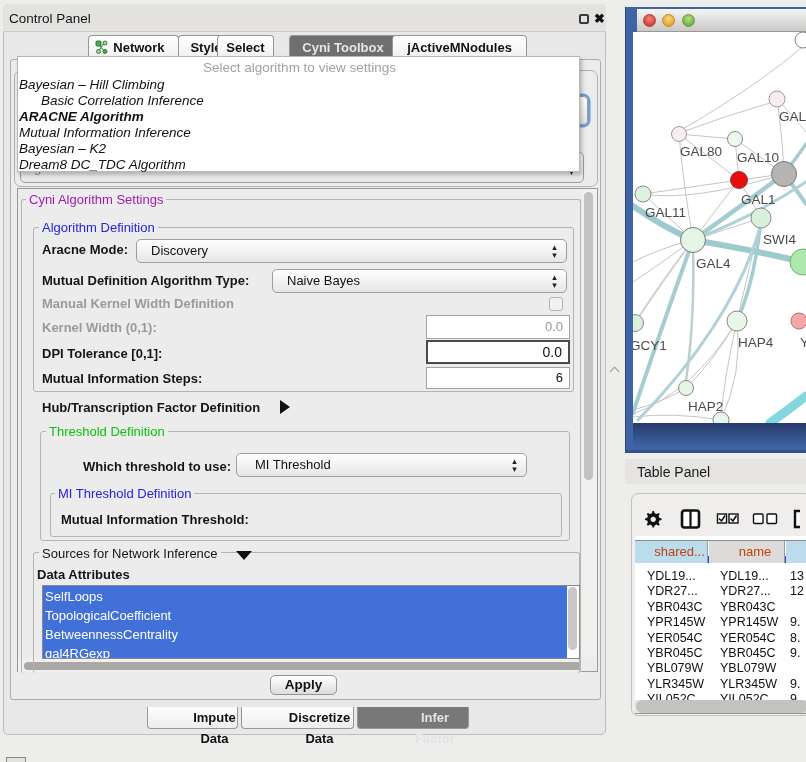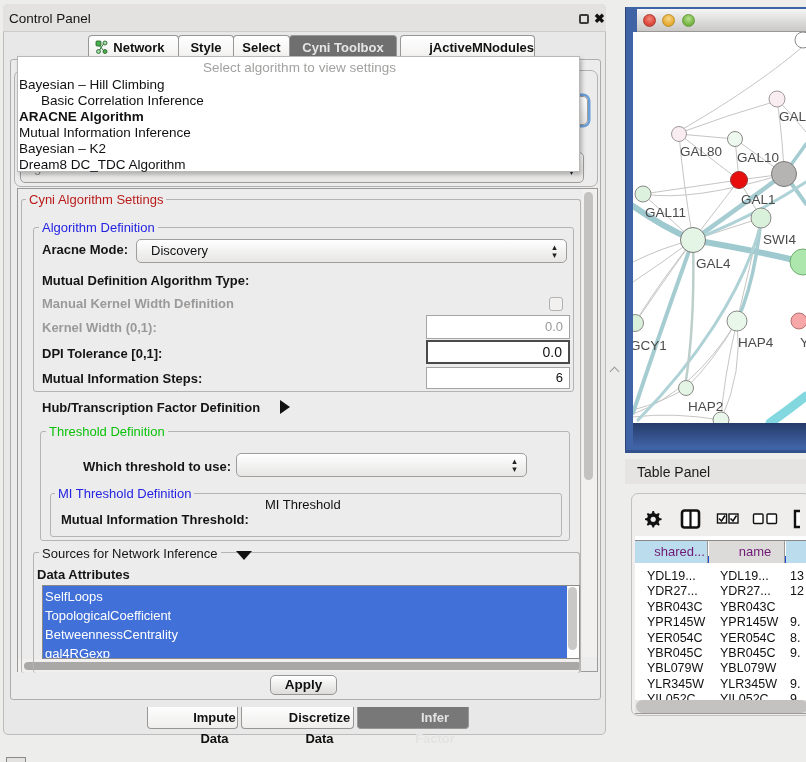--- a/index.html
+++ b/index.html
@@ -36,21 +36,21 @@
 .gtitle { position:absolute; background:#edecec; padding:0 3px; font-size:13px; }
 label.b { position:absolute; font-size:13px; font-weight:bold; color:#151515; }
 .gray { color:#9b9a99 !important; }
 .inp { position:absolute; background:#fff; border:1px solid #a5a4a3; font-size:13px; color:#111; text-align:right; padding:0 6px 0 0; }
 
 #applybtn { left:270px; top:675px; width:67px; height:20px; background:linear-gradient(#ffffff,#dddcdb); border:1px solid #969594; border-radius:5px; font-size:13.5px; font-weight:bold; color:#111; text-align:center; line-height:17px; }
 .btab { position:absolute; top:707px; height:22px; background:linear-gradient(#fdfdfd,#efeeed); border:1px solid #989796; border-top:none; border-radius:0 0 4px 4px; font-size:13px; font-weight:bold; color:#111; text-align:center; line-height:21px;padding-left:44px; }
 .btabsel { background:#787878; color:#e3e3e3; }
 
 #popup { left:17px; top:56px; width:563px; height:116px; background:#ffffff; border:1px solid #b9b8b7; box-shadow:2px 3px 4px rgba(0,0,0,0.25); z-index:50; }
-.pitem { position:absolute; left:1px; font-size:13.5px; color:#101010; white-space:nowrap; }
+.pitem { position:absolute; left:1px; font-size:13.5px; color:#101010; white-space:nowrap;font-style:italic; }
 
 #netblue { left:625px; top:7px; width:181px; height:446px; background:#4063a6; border-left:1px solid #2b4576; }
 #netshadow { left:633px; top:423px; width:173px; height:24px; background:linear-gradient(rgba(15,25,55,0.55), rgba(15,25,55,0)); }
 #netbottomline { left:625px; top:450px; width:181px; height:3px; background:#33518d; }
 #nettitle { left:637px; top:9px; width:169px; height:23px; background:linear-gradient(#f5f5f5,#c9c8c7); border-bottom:1px solid #9a9998; }
 .tl { position:absolute; top:14px; width:13px; height:13px; border-radius:50%; }
 #netcanvas { left:633px; top:32px; width:173px; height:391px; background:#fff; }
 
 #tpheader { left:625px; top:459px; width:181px; height:25px; background:#e5e4e3; }
 #tpheadtext { left:637px; top:464px; font-size:14px; color:#1a1a1a; }
@@ -71,68 +71,72 @@
   <div class="tab" style="left:88px;width:91px;">&nbsp;&nbsp;&nbsp;Network</div>
   <svg class="abs" style="left:95px;top:40px;" width="13" height="14" viewBox="0 0 13 14">
     <line x1="3" y1="4" x2="9" y2="11" stroke="#2e7d32" stroke-width="1"></line>
     <line x1="9" y1="3" x2="4" y2="11" stroke="#2e7d32" stroke-width="1"></line>
     <rect x="1" y="1" width="5" height="5" rx="1" fill="#4caf50" stroke="#1b5e20" stroke-width="0.8"></rect>
     <circle cx="10" cy="3" r="2" fill="#a5d6a7" stroke="#1b5e20" stroke-width="0.8"></circle>
     <circle cx="3.5" cy="11.5" r="2" fill="#a5d6a7" stroke="#1b5e20" stroke-width="0.8"></circle>
     <circle cx="10" cy="11.5" r="2" fill="#4caf50" stroke="#1b5e20" stroke-width="0.8"></circle>
   </svg>
   <div class="tab" style="left:178px;width:56px;">Style</div>
-  <div class="tab" style="left:233px;width:57px;">Select</div>
+  <div class="tab" style="left:217px;width:57px;">Select</div>
   <div class="tab tabsel" style="left:289px;width:108px;">Cyni Toolbox</div>
-  <div class="tab" style="left:400px;width:135px;text-align:right;">jActiveMNodules</div>
+  <div class="tab" style="left:392px;width:135px;">jActiveMNodules</div>
 
   <div class="abs" id="topsec"></div>
   <div class="combo" id="combo-a">
       <span class="arr"></span>
     </div>
   <div class="combo" id="combo-b">
       <span class="arr"></span>
     </div>
   <div class="abs" id="combo-b-text">galFiltered.sif default node</div>
 
   <div class="abs" id="scrollpane"></div>
   <div class="abs" id="vtrack"></div>
   <div class="abs" id="vthumb"></div>
   <div class="abs" id="htrack"></div>
   <div class="abs" id="hthumb"></div>
 
   <div class="group" style="left:21px;top:199px;width:560px;height:474px;border-bottom:none;"></div>
-  <div class="gtitle" style="left:26px;top:192px;color:#b91c1c;">Cyni Algorithm Settings</div>
+  <div class="gtitle" style="left:26px;top:192px;color:#a21caf;">Cyni Algorithm Settings</div>
 
   <div class="group" style="left:33px;top:227px;width:541px;height:165px;"></div>
   <div class="gtitle" style="left:39px;top:220px;color:#2323e2;">Algorithm Definition</div>
 
   <label class="b" style="left:42px;top:242px;">Aracne Mode:</label>
   <div class="combo" style="left:136px;top:239px;width:431px;height:24px;">
       <span style="position:absolute;left:14px;top:3px;">Discovery</span>
       <span class="arr"></span>
     </div>
   <label class="b" style="left:42px;top:273px;">Mutual Definition Algorithm Type:</label>
+  <div class="combo" style="left:272px;top:269px;width:295px;height:24px;">
+      <span style="position:absolute;left:14px;top:3px;">Naive Bayes</span>
+      <span class="arr"></span>
+    </div>
   <label class="b gray" style="left:42px;top:296px;">Manual Kernel Width Definition</label>
   <div class="abs" style="left:549px;top:297px;width:14px;height:14px;background:#f2f1f0;border:1px solid #b2b1b0;border-radius:3px;"></div>
   <label class="b gray" style="left:42px;top:320px;">Kernel Width (0,1):</label>
   <div class="inp gray" style="left:426px;top:315px;width:144px;height:24px;line-height:22px;">0.0</div>
   <label class="b" style="left:42px;top:346px;">DPI Tolerance [0,1]:</label>
   <div class="inp" style="left:426px;top:340px;width:144px;height:24px;line-height:20px;border:2px solid #4a4a4a;font-size:14px;">0.0</div>
   <label class="b" style="left:42px;top:371px;">Mutual Information Steps:</label>
   <div class="inp" style="left:426px;top:367px;width:144px;height:22px;line-height:20px;">6</div>
 
   <label class="b" style="left:42px;top:400px;">Hub/Transcription Factor Definition</label>
   <div class="abs" style="left:280px;top:400px;width:0;height:0;border-left:10px solid #111;border-top:7px solid transparent;border-bottom:7px solid transparent;"></div>
 
   <div class="group" style="left:40px;top:431px;width:530px;height:110px;"></div>
   <div class="gtitle" style="left:46px;top:424px;color:#0bc20b;">Threshold Definition</div>
   <label class="b" style="left:83px;top:459px;">Which threshold to use:</label>
   <div class="combo" style="left:236px;top:453px;width:291px;height:24px;">
-      <span style="position:absolute;left:28px;top:3px;margin-top:40px;">MI Threshold</span>
+      <span style="position:absolute;left:18px;top:3px;">MI Threshold</span>
       <span class="arr"></span>
     </div>
   <div class="group" style="left:50px;top:493px;width:512px;height:44px;"></div>
   <div class="gtitle" style="left:55px;top:486px;color:#2323e2;">MI Threshold Definition</div>
   <label class="b" style="left:61px;top:512px;">Mutual Information Threshold:</label>
 
   <div class="group" style="left:33px;top:552px;width:547px;height:121px;border-bottom:none;"></div>
   <div class="gtitle" style="left:39px;top:546px;color:#151515;">Sources for Network Inference</div>
   <div class="abs" style="left:236px;top:551px;width:0;height:0;border-top:9px solid #111;border-left:8px solid transparent;border-right:8px solid transparent;"></div>
   <label class="b" style="left:37px;top:567px;">Data Attributes</label>
@@ -262,21 +266,21 @@
       <rect x="122" y="5" width="9.5" height="9.5" rx="1"></rect>
     </g>
     <g stroke="#111" stroke-width="1.6" fill="none">
       <path d="M 74,9.5 L 76.5,12 L 80,6.5"></path>
       <path d="M 85.5,9.5 L 88,12 L 91.5,6.5"></path>
     </g>
     <path d="M 150,2 L 158,2 L 162,6 L 162,18 L 150,18 Z" fill="#fff" stroke="#111" stroke-width="2.4"></path>
   </svg>
 
   <div class="abs" style="left:635px;top:536px;width:171px;height:178px;background:#fff;border-bottom:1px solid #9a9998;"></div>
-  <div class="abs" style="left:635px;top:540px;width:171px;height:23px;border-top:1px solid #8a8988;border-bottom:7px solid #1d4ed8;font-size:13px;color:#701a75;">
+  <div class="abs" style="left:635px;top:540px;width:171px;height:23px;border-top:1px solid #8a8988;border-bottom:7px solid #1d4ed8;font-size:13px;color:#c2410c;">
     <div class="abs" style="left:0;top:0;width:73px;height:22px;background:#badced;border-right:1px solid #9a9998;text-align:center;text-indent:17px;line-height:22px;">shared...</div>
     <div class="abs" style="left:74px;top:0;width:76px;height:22px;background:#dcdbda;border-right:1px solid #9a9998;text-align:center;text-indent:17px;line-height:22px;">name</div>
     <div class="abs" style="left:151px;top:0;width:20px;height:22px;background:#badced;"></div>
   </div>
   <div class="abs" style="left:635px;top:569px;width:171px;height:131px;overflow:hidden;font-size:12.5px;color:#111;">
     <div class="abs" style="left:12px;top:0;line-height:15.4px;">YDL19...<br>YDR27...<br>YBR043C<br>YPR145W<br>YER054C<br>YBR045C<br>YBL079W<br>YLR345W<br>YIL052C...</div>
     <div class="abs" style="left:85px;top:0;line-height:15.4px;">YDL19...<br>YDR27...<br>YBR043C<br>YPR145W<br>YER054C<br>YBR045C<br>YBL079W<br>YLR345W<br>YIL052C...</div>
     <div class="abs" style="left:155px;top:0;line-height:15.4px;">13<br>12<br><br>9.<br>8.<br>9.<br><br>9.<br>9.</div>
   </div>
   <div class="abs" style="left:635px;top:700px;width:171px;height:13px;background:#e6e5e4;"></div>

